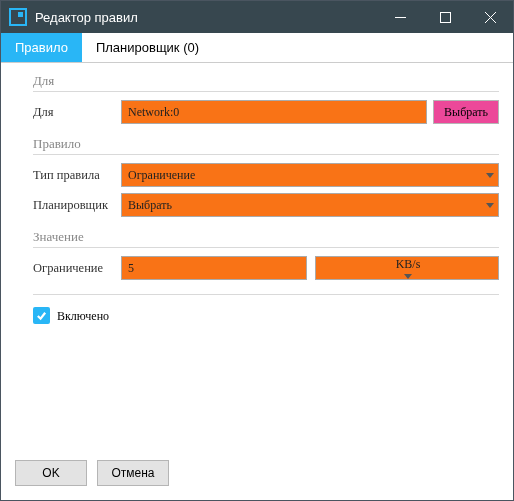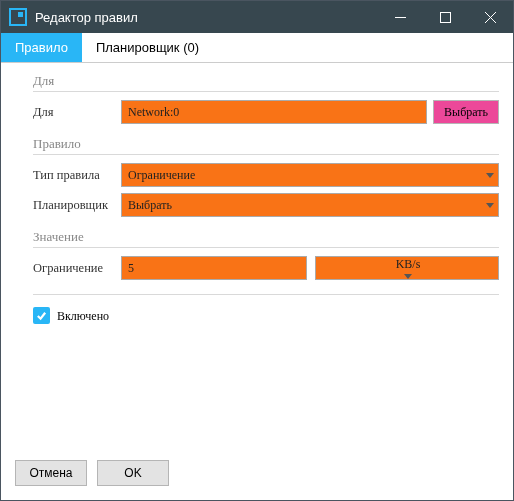--- a/index.html
+++ b/index.html
@@ -112,16 +112,16 @@
       <div class="chk">
         <svg viewBox="0 0 12 12">
             <polyline points="2,6.5 5,9.5 10,3"></polyline>
           </svg>
       </div>
       <span>Включено</span>
     </div>
   </div>
 
   <div class="footer">
+    <button class="btn">OK</button>
     <button class="btn">Отмена</button>
-    <button class="btn">OK</button>
   </div>
 </div>
 
 </body></html>

